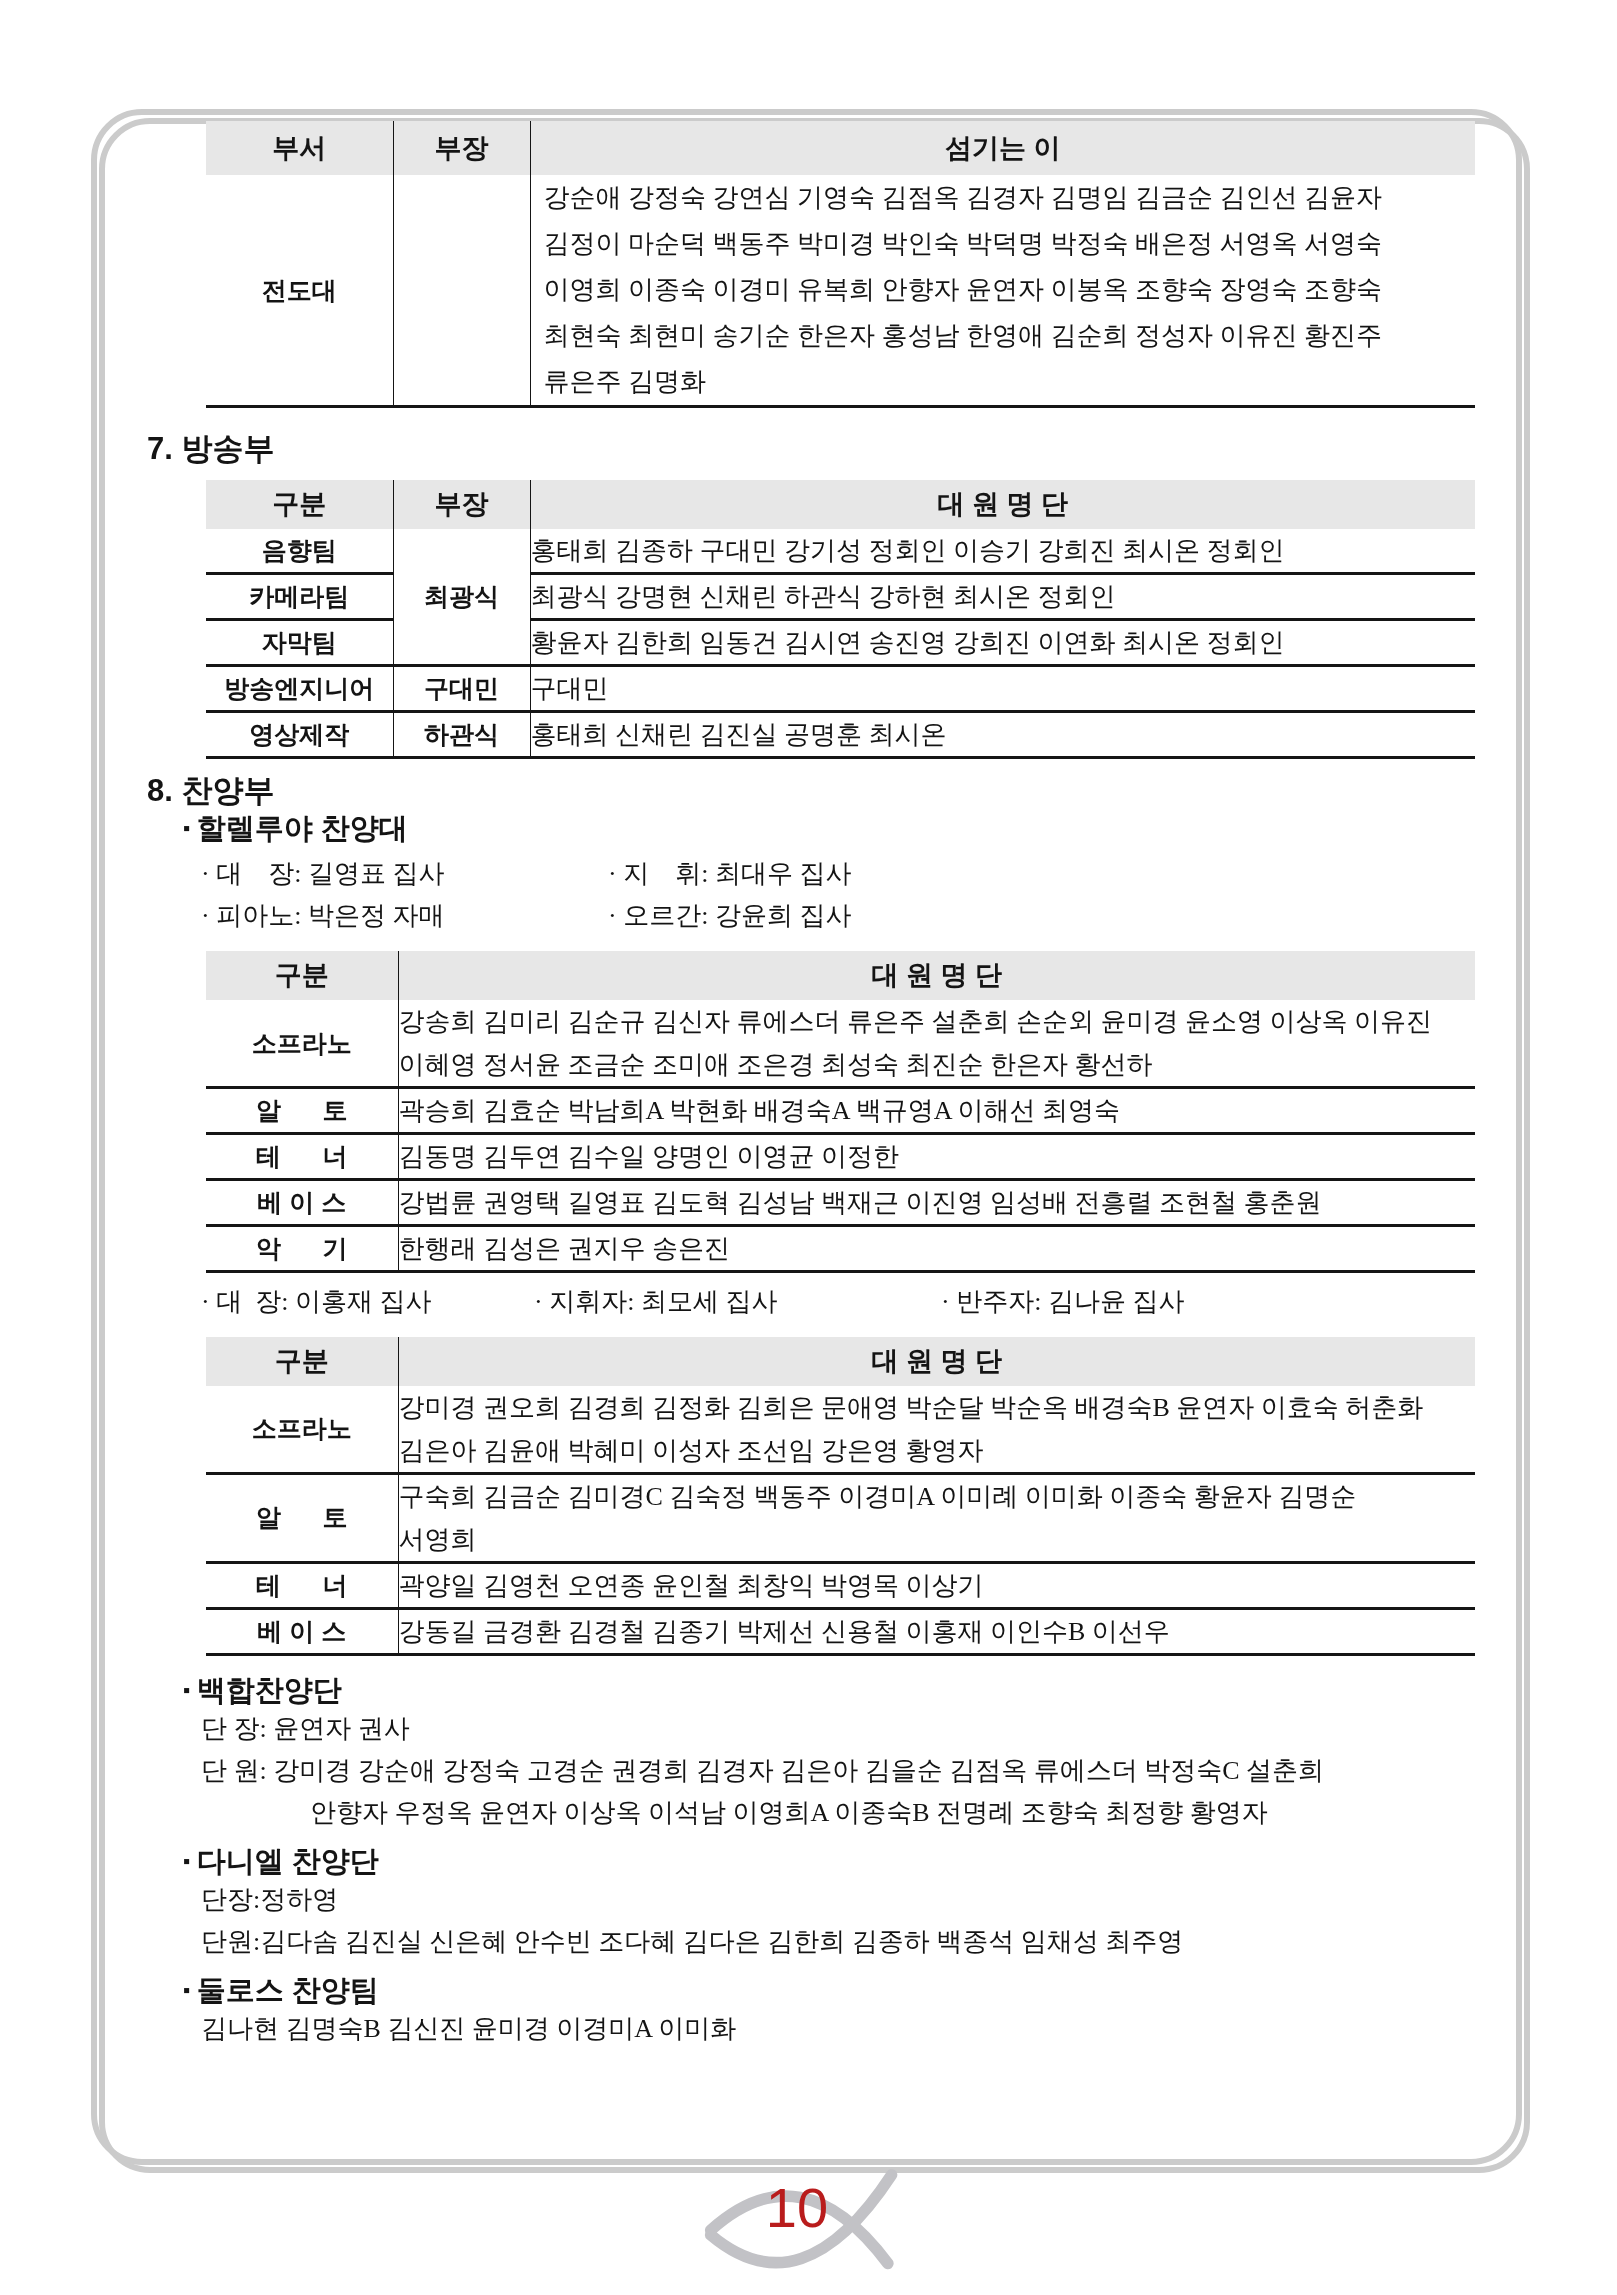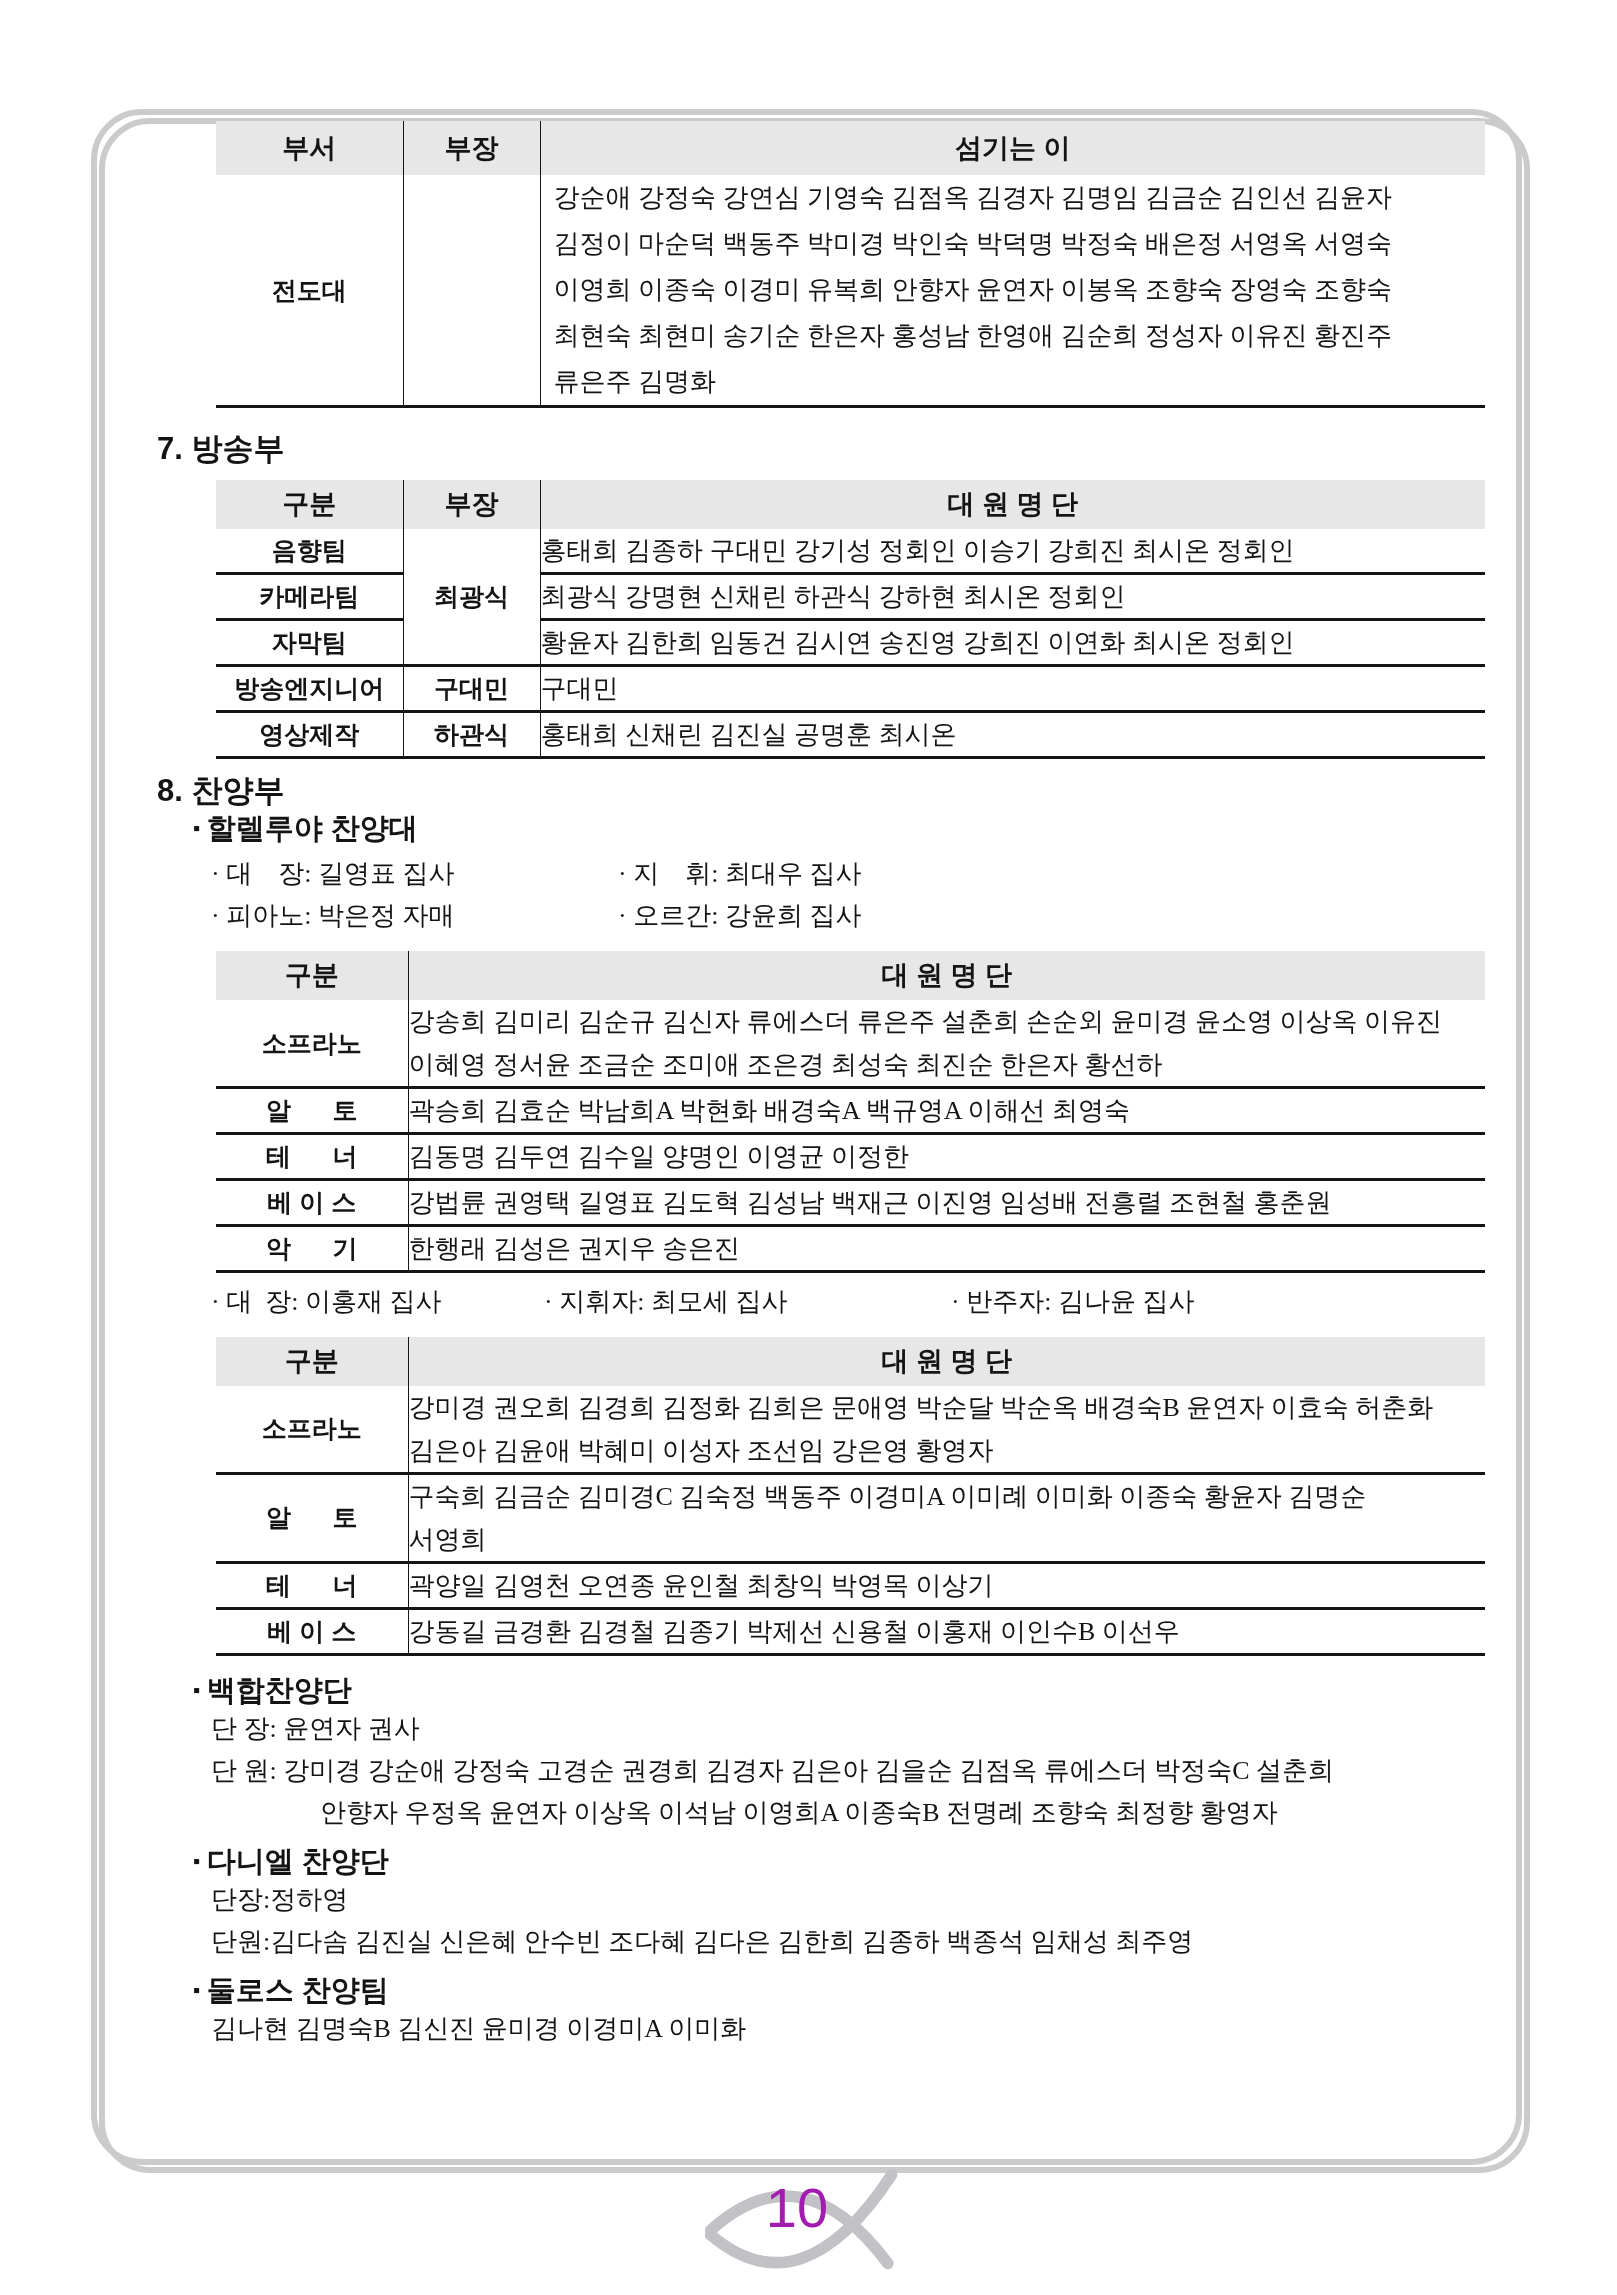--- a/index.html
+++ b/index.html
@@ -10,21 +10,21 @@
   }
   
   .frame-line{
     position:absolute;left:91px;top:109px;right:96px;bottom:130px;
     border:6.5px solid #cbcbcb;border-radius:51px;pointer-events:none;
   }
   .frame-shadow{
     position:absolute;left:99px;top:118px;right:88px;bottom:122px;
     border:6.5px solid #cbcbcb;border-radius:51px;pointer-events:none;
   }
-  .content{position:absolute;left:18px;top:121px;width:1494px;}
+  .content{position:absolute;left:8px;top:121px;width:1494px;}
 
   
   table.tbl{
     border-collapse:collapse;width:1269px;margin-left:198px;
     border-bottom:3.2px solid #151515;table-layout:fixed;
   }
   table.tbl col.c1{width:187px;}
   table.tbl col.c2{width:137px;}
   table.tbl2 col.c1{width:192px;}
   table.tbl th{
@@ -71,21 +71,21 @@
 
   .mt48{margin-top:22px;} .mt28{margin-top:13px;} .mt30{margin-top:14px;}
   .mt40{margin-top:18.5px;} .mt36{margin-top:16.7px;} .mt16{margin-top:7.4px;}
   .mt10{margin-top:10px;} .mt4{margin-top:1.9px;}
 
   
   .fish-wrap{position:absolute;left:702px;top:2162px;width:213px;height:120px;}
   .fish-wrap svg{position:absolute;left:0;top:0;}
   .page-num{
     position:absolute;left:44px;top:13px;width:102px;text-align:center;
-    font-family:"Liberation Sans",sans-serif;font-size:56px;color:#a21caf;
+    font-family:"Liberation Sans",sans-serif;font-size:56px;color:#b91c1c;
   }
 </style>
 </head>
 <body>
 
 <div class="frame-shadow"></div>
 <div class="frame-line"></div>
 
 <div class="content">
 

